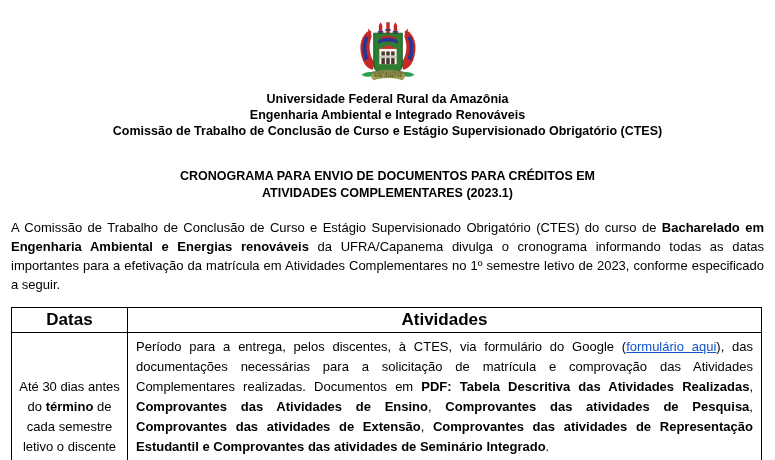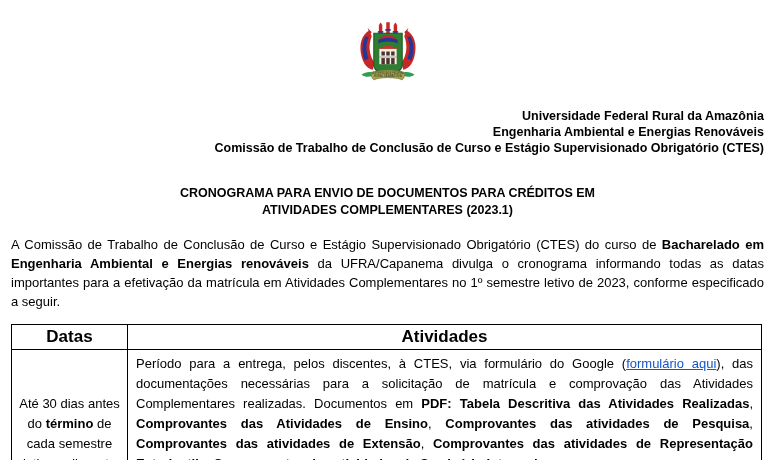--- a/index.html
+++ b/index.html
@@ -4,21 +4,21 @@
 <style>
   html,body{margin:0;padding:0;}
   body{
     width:775px;height:460px;overflow:hidden;
     background:#ffffff;color:#000;
     font-family:"Liberation Sans","DejaVu Sans",sans-serif;
     -webkit-font-smoothing:antialiased;
   }
   .page{width:753px;margin:0 auto;padding-top:22px;}
   .logo-wrap{text-align:center;}
-  .header-block{margin-top:19px;text-align:right;font-weight:bold;font-size:12.5px;line-height:16px;}
+  .header-block{margin-top:2px;text-align:center;font-weight:bold;font-size:12.5px;line-height:16px;}
   .title-block{margin-top:29px;text-align:center;font-weight:bold;font-size:12.5px;line-height:17px;}
   .intro{
     margin-top:16px;font-size:13px;line-height:19px;text-align:justify;
     text-justify:inter-word;
   }
   table.schedule{
     margin-top:11px;width:751px;border-collapse:collapse;table-layout:fixed;
     font-size:13px;
   }
   table.schedule th, table.schedule td{border:1.5px solid #000;}
@@ -91,21 +91,21 @@
       <g>
         <path d="M26 50 C32 46.5, 52 46.5, 58 50 C59 52.5, 58 55.5, 56 57 C50 54, 34 54, 28 57 C26 55.5, 25 52.5, 26 50 Z" fill="#A3A253" stroke="#7C7C3E" stroke-width="0.6"></path>
         <text x="42" y="51.6" font-size="2.6" text-anchor="middle" fill="#3E3E1F" font-family="Liberation Sans, sans-serif">UNIVERSIDADE FEDERAL</text>
         <text x="42" y="54.6" font-size="2.6" text-anchor="middle" fill="#3E3E1F" font-family="Liberation Sans, sans-serif">RURAL DA AMAZÔNIA</text>
       </g>
     </svg>
   </div>
 
   <div class="header-block">
     <div>Universidade Federal Rural da Amazônia</div>
-    <div>Engenharia Ambiental e Energias Renováveis</div>
+    <div>Engenharia Ambiental e Integrado Renováveis</div>
     <div>Comissão de Trabalho de Conclusão de Curso e Estágio Supervisionado Obrigatório (CTES)</div>
   </div>
 
   <div class="title-block">
     <div>CRONOGRAMA PARA ENVIO DE DOCUMENTOS PARA CRÉDITOS EM</div>
     <div>ATIVIDADES COMPLEMENTARES (2023.1)</div>
   </div>
 
   <p class="intro"><span>A Comissão de Trabalho de Conclusão de Curso e Estágio Supervisionado Obrigatório (CTES) do curso de </span><span style="font-weight: bold;">Bacharelado em Engenharia Ambiental e Energias renováveis</span><span> da UFRA/Capanema divulga o cronograma informando todas as datas importantes para a efetivação da matrícula em Atividades Complementares no 1º semestre letivo de 2023, conforme especificado a seguir.</span></p>
 

